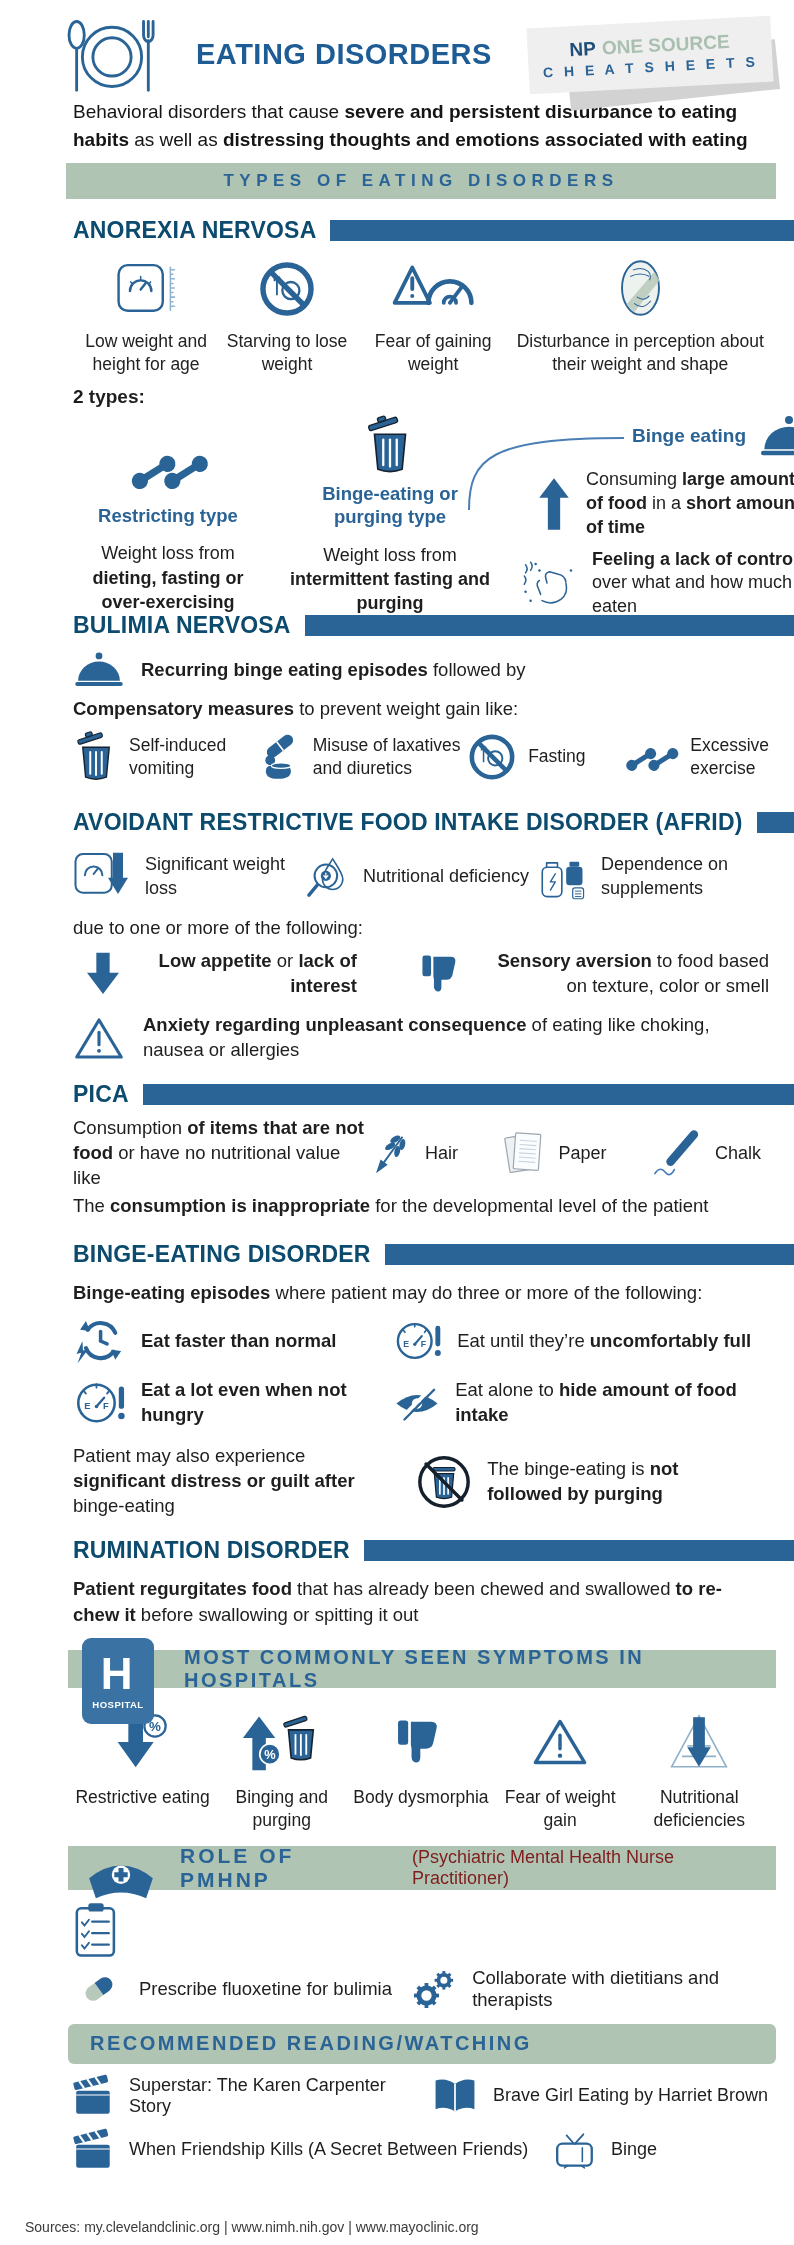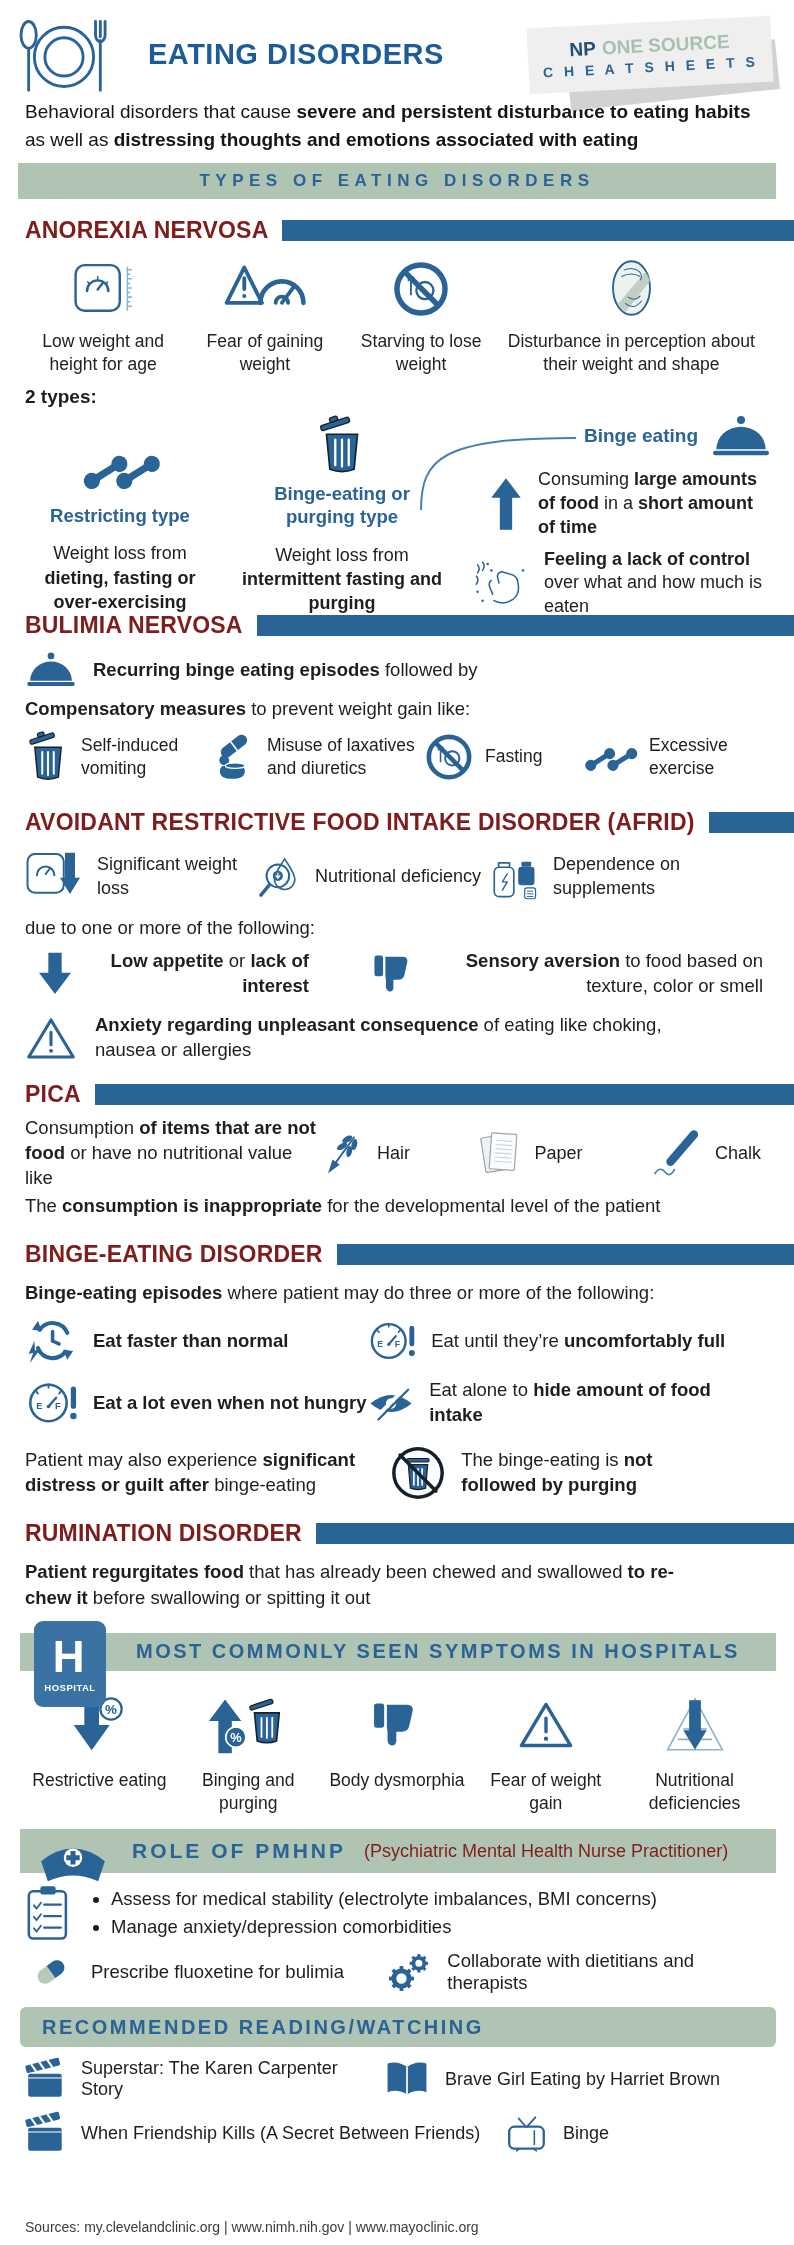--- a/index.html
+++ b/index.html
@@ -1,20 +1,21 @@
 <!DOCTYPE html>
 <html><head>
 <meta charset="utf-8">
 <style>
   * { box-sizing: border-box; margin: 0; padding: 0; }
   html,body { background:#ffffff; }
   .page {
     width: 794px; height: 2245px; position: relative; overflow: hidden;
     background: #ffffff; color: #1e1e1e;
     font-family: "Liberation Sans", sans-serif;
+    padding-left: 48px;
   }
   b { font-weight: 700; }
   .pad { padding-left: 25px; padding-right: 25px; }
 
   
   .hdr { display: flex; align-items: flex-start; padding: 12px 14px 0 16px; height: 96px; }
   .hdr-title { margin-left: 36px; margin-top: 26px; font-size: 29px; font-weight: 800; color: #1d5c94; letter-spacing: .5px; }
   .ribbon { margin-left: auto; position: relative; width: 256px; height: 92px; }
   .ribbon-back { position: absolute; right: 2px; top: 38px; width: 210px; height: 50px; background: #d2d2d2; transform: rotate(-6deg); }
   .ribbon-front { position: absolute; left: 4px; top: 10px; width: 244px; height: 66px; background: #efefef; transform: rotate(-3deg);
@@ -25,21 +26,21 @@
 
   
   .intro { margin-top: 2px; font-size: 19px; line-height: 1.45; color: #151515; }
 
   
   .types-banner { margin: 10px 18px 0; height: 36px; background: #b0c4b4; display: flex; align-items: center; justify-content: center;
     color: #2a6396; font-weight: 800; font-size: 17px; letter-spacing: 5.5px; }
 
   
   .sec { display: flex; align-items: center; padding-left: 25px; }
-  .sec h2 { font-size: 23px; font-weight: 800; color: #7f1d1d; white-space: nowrap; letter-spacing: .2px; }
+  .sec h2 { font-size: 23px; font-weight: 800; color: #0c4a6e; white-space: nowrap; letter-spacing: .2px; }
   .sec .bar { flex: 1; height: 21px; background: #2a6396; margin-left: 14px; }
 
   
   .an-features { display: flex; margin-top: 12px; text-align: center; }
   .an-features .feat { display: flex; flex-direction: column; align-items: center; }
   .feat .icbox { height: 64px; display: flex; align-items: flex-end; justify-content: center; }
   .feat .cap { margin-top: 10px; font-size: 17.5px; line-height: 1.32; color: #222; }
   .f1 { width: 21%; } .f2 { width: 19.5%; } .f3 { width: 22.5%; } .f4 { width: 37%; }
 
   .two-types-label { margin-top: 10px; font-size: 19px; font-weight: 800; }
@@ -497,35 +498,35 @@
 
   <div class="an-features pad">
     <div class="feat f1">
       <div class="icbox">
           <svg class="ic" width="64" height="61">
             <use href="#sym-scale"></use>
           </svg>
         </div>
       <div class="cap">Low weight and height for age</div>
     </div>
+    <div class="feat f2">
+      <div class="icbox">
+          <svg class="ic" width="62" height="62">
+            <use href="#sym-nofood"></use>
+          </svg>
+        </div>
+      <div class="cap">Starving to lose weight</div>
+    </div>
     <div class="feat f3">
       <div class="icbox">
           <svg class="ic" width="86" height="62">
             <use href="#sym-feargauge"></use>
           </svg>
         </div>
       <div class="cap">Fear of gaining weight</div>
-    </div>
-    <div class="feat f2">
-      <div class="icbox">
-          <svg class="ic" width="62" height="62">
-            <use href="#sym-nofood"></use>
-          </svg>
-        </div>
-      <div class="cap">Starving to lose weight</div>
     </div>
     <div class="feat f4">
       <div class="icbox">
           <svg class="ic" width="51" height="64">
             <use href="#sym-perception"></use>
           </svg>
         </div>
       <div class="cap">Disturbance in perception about their weight and shape</div>
     </div>
   </div>
@@ -805,24 +806,20 @@
         <use href="#sym-nursecap"></use>
       </svg>
     <span class="pm-title">ROLE OF PMHNP</span>
     <span class="pm-sub">(Psychiatric Mental Health Nurse Practitioner)</span>
   </div>
 
   <div class="pm-clip pad">
     <svg class="ic" width="46" height="60">
         <use href="#sym-clipboard"></use>
       </svg>
-    <ul>
-      <li>Assess for medical stability (electrolyte imbalances, BMI concerns)</li>
-      <li>Manage anxiety/depression comorbidities</li>
-    </ul>
   </div>
 
   <div class="pm-row pad">
     <div class="pm-item first">
       <svg class="ic" width="52" height="42">
           <use href="#sym-pill"></use>
         </svg>
       <span>Prescribe fluoxetine for bulimia</span>
     </div>
     <div class="pm-item">

